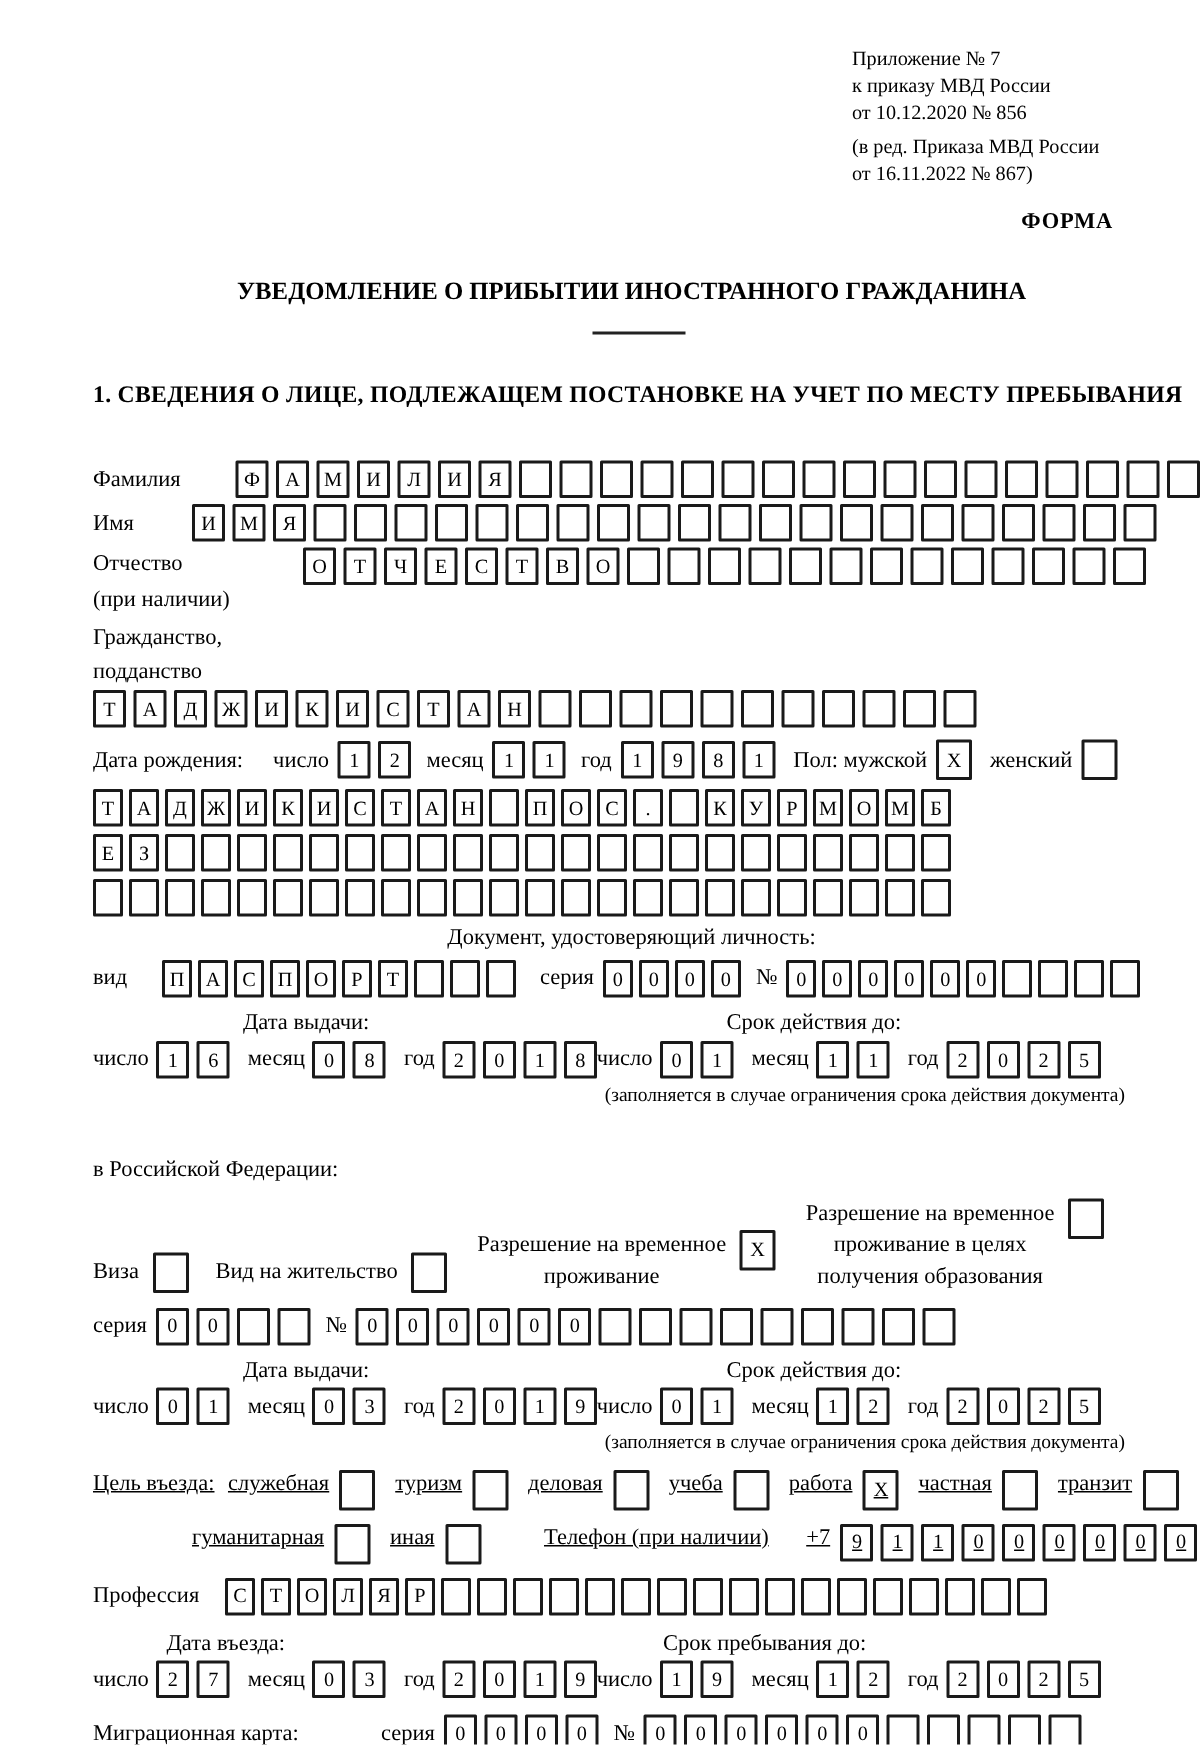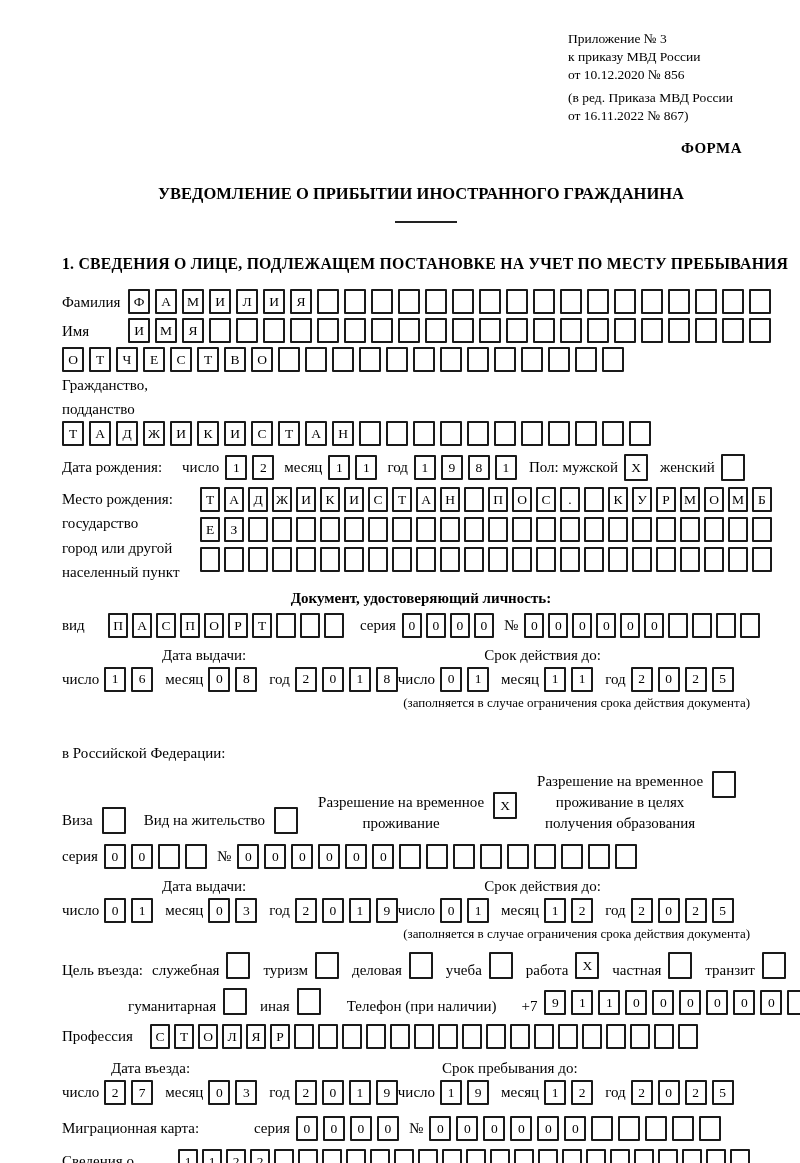--- a/index.html
+++ b/index.html
@@ -44,67 +44,67 @@
   .inlbl{margin:0 6px 0 10px;white-space:nowrap;}
   .inlbl.first{margin-left:0;}
 
   
   .block{display:flex;align-items:flex-start;margin-top:6px;}
   .block .labcol{flex:0 0 auto;line-height:1.62;}
   .block .cellcol{display:flex;flex-direction:column;gap:5px;}
   .labcol138{width:138px;}
   .labcol116{width:116px;}
 
-  .center-b{font-weight:bold;text-align:center;margin-top:5px;}
+  .center-b{font-weight:normal;text-align:center;margin-top:5px;}
 
   
   .dh{display:flex;margin-top:8px;text-align:right;}
   .dr{display:flex;align-items:center;width:652px;margin-top:2px;}
   .dgrp{display:flex;align-items:center;}
   .dgrp .dlbl{margin:0 5px 0 12px;white-space:nowrap;}
   .dgrp .dlbl.f{margin-left:0;}
   .note-r{width:688px;text-align:right;font-size:13px;margin-top:3px;}
 
   .para{margin-top:8px;line-height:1.55;}
 
   .opts{display:flex;align-items:flex-end;margin-top:6px;}
   .opt{display:flex;align-items:center;gap:9px;margin-right:14px;}
   .opt.top{align-items:flex-start;}
   .opt .olbl{line-height:1.4;}
   .opt .olbl.c{text-align:center;}
 
-  .purpose{display:flex;align-items:flex-end;flex-wrap:nowrap;margin-top:10px;}
+  .purpose{display:flex;align-items:flex-start;flex-wrap:nowrap;margin-top:10px;text-decoration:underline;}
   .purpose .plbl{margin:0 7px 0 13px;white-space:nowrap;}
   .purpose .plbl.f{margin-left:0;}
 </style>
 </head>
 <body>
 
 <div class="page">
 
   <div class="hdr">
-    <div>Приложение № 3</div>
+    <div>Приложение № 7</div>
     <div>к приказу МВД России</div>
     <div>от 10.12.2020 № 856</div>
     <div class="gap"></div>
     <div>(в ред. Приказа МВД России</div>
     <div>от 16.11.2022 № 867)</div>
   </div>
   <div class="forma">ФОРМА</div>
 
   <div class="title">
     <div>УВЕДОМЛЕНИЕ О ПРИБЫТИИ ИНОСТРАННОГО ГРАЖДАНИНА</div>
     <div>
       <span class="title-blank"></span>
     </div>
   </div>
 
   <div class="section-h">1. СВЕДЕНИЯ О ЛИЦЕ, ПОДЛЕЖАЩЕМ ПОСТАНОВКЕ НА УЧЕТ ПО МЕСТУ ПРЕБЫВАНИЯ</div>
 
-  <div class="row" style="margin-top:16px;">
+  <div class="row" style="margin-top:34px;gap:29px;">
     <span class="lbl lw65">Фамилия</span>
     <span class="cells">
         <span class="cell">Ф</span>
         <span class="cell">А</span>
         <span class="cell">М</span>
         <span class="cell">И</span>
         <span class="cell">Л</span>
         <span class="cell">И</span>
         <span class="cell">Я</span>
         <span class="cell"></span>
@@ -151,20 +151,24 @@
         <span class="cell"></span>
         <span class="cell"></span>
         <span class="cell"></span>
         <span class="cell"></span>
         <span class="cell"></span>
         <span class="cell"></span>
       </span>
   </div>
 
   <div class="row top">
+    <span class="lbl lw140 lbl2">
+      <span>Отчество</span><br>
+      <span>(при наличии)</span>
+    </span>
     <span class="cells">
         <span class="cell">О</span>
         <span class="cell">Т</span>
         <span class="cell">Ч</span>
         <span class="cell">Е</span>
         <span class="cell">С</span>
         <span class="cell">Т</span>
         <span class="cell">В</span>
         <span class="cell">О</span>
         <span class="cell"></span>
@@ -237,26 +241,20 @@
     <span class="cells cbx">
         <span class="cell">X</span>
       </span>
     <span class="inlbl" style="margin-left:12px;">женский</span>
     <span class="cells cbx">
         <span class="cell"></span>
       </span>
   </div>
 
   <div class="block">
-    <div class="labcol labcol138">
-      <div>Место рождения:</div>
-      <div>государство</div>
-      <div>город или другой</div>
-      <div>населенный пункт</div>
-    </div>
     <div class="cellcol">
       <span class="cells tight">
           <span class="cell">Т</span>
           <span class="cell">А</span>
           <span class="cell">Д</span>
           <span class="cell">Ж</span>
           <span class="cell">И</span>
           <span class="cell">К</span>
           <span class="cell">И</span>
           <span class="cell">С</span>
@@ -563,21 +561,21 @@
 
   <div class="purpose" style="margin-top:9px;margin-left:66px;">
     <span class="plbl f">гуманитарная</span>
     <span class="cells cbx">
         <span class="cell"></span>
       </span>
     <span class="plbl">иная</span>
     <span class="cells cbx">
         <span class="cell"></span>
       </span>
-    <span class="plbl" style="margin-left:26px;">Телефон (при наличии)</span>
+    <span class="plbl" style="margin-left:42px;">Телефон (при наличии)</span>
     <span class="plbl" style="margin-left:18px;">+7</span>
     <span class="cells">
         <span class="cell">9</span>
         <span class="cell">1</span>
         <span class="cell">1</span>
         <span class="cell">0</span>
         <span class="cell">0</span>
         <span class="cell">0</span>
         <span class="cell">0</span>
         <span class="cell">0</span>

